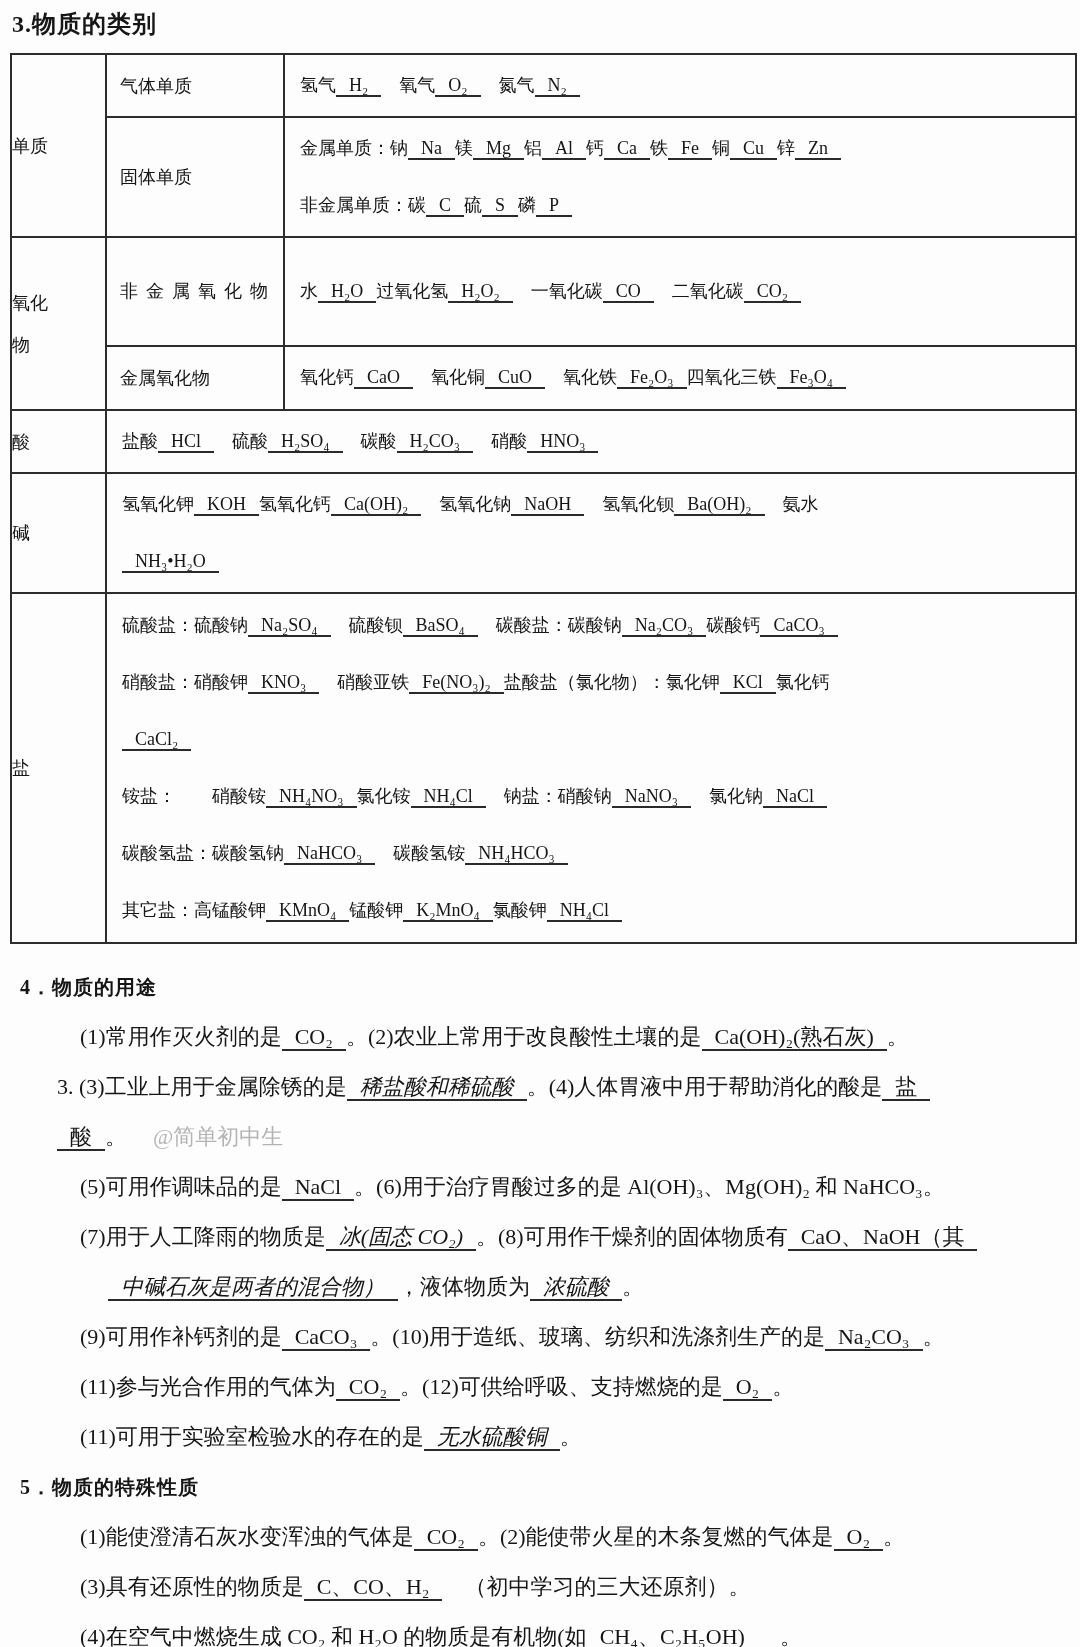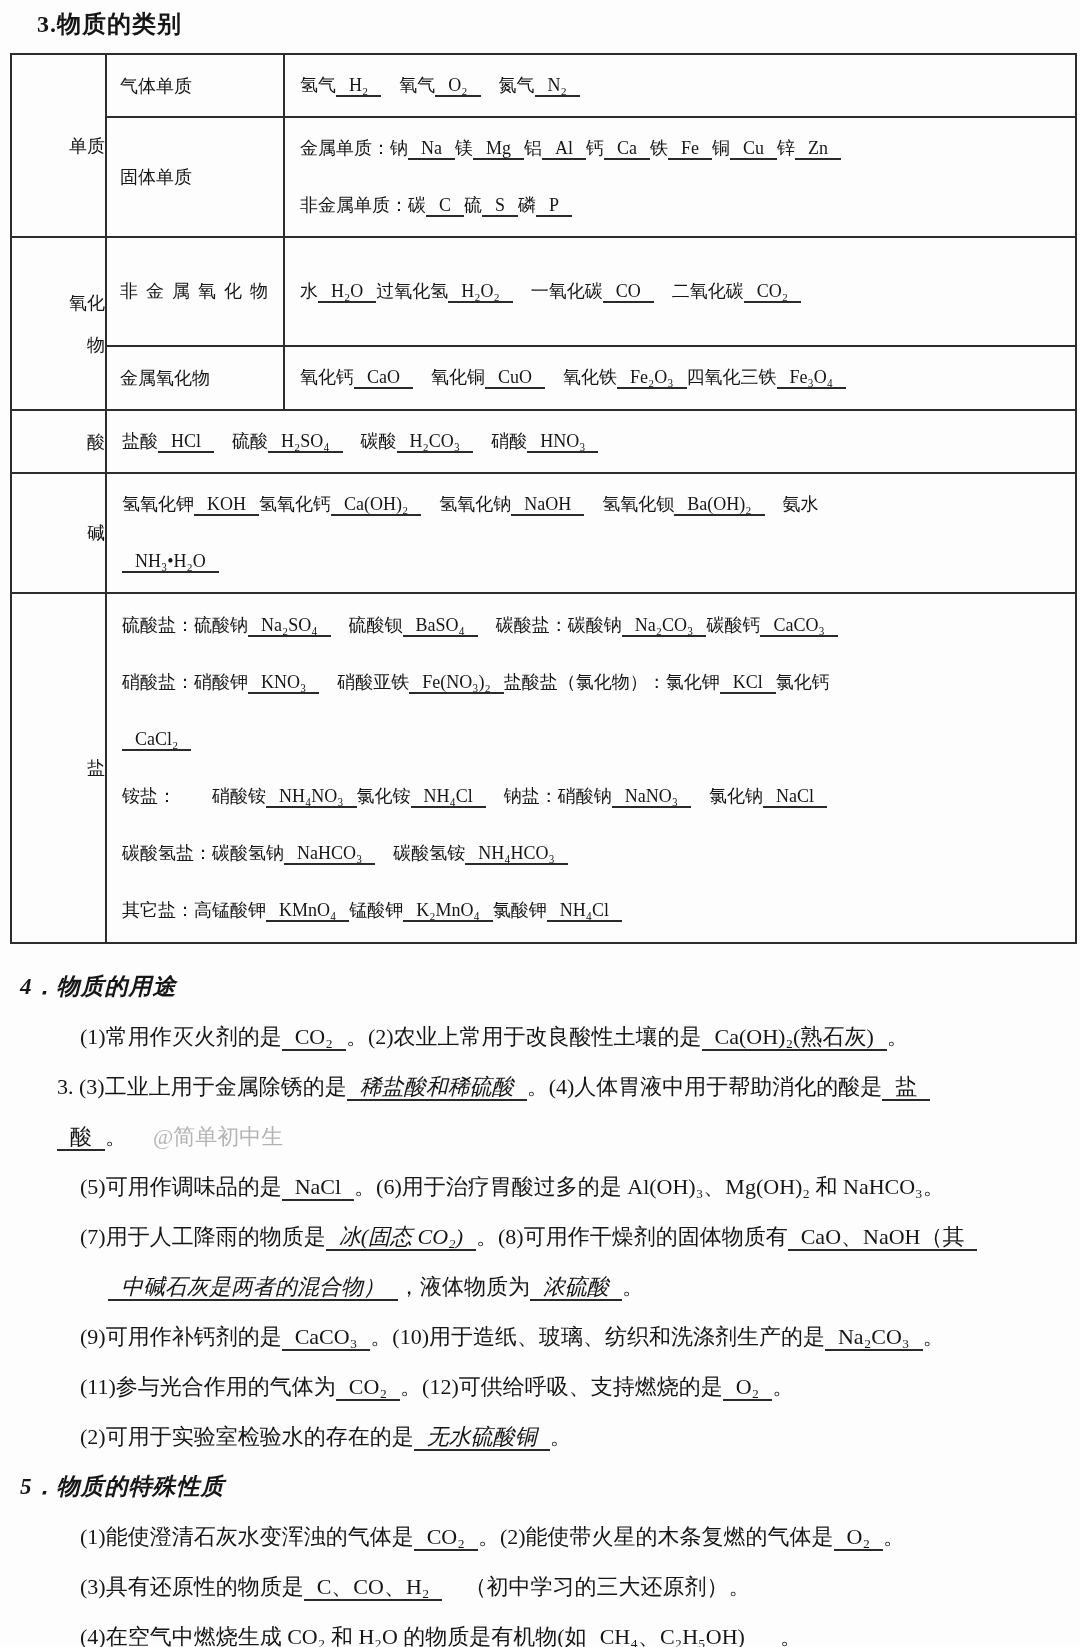--- a/index.html
+++ b/index.html
@@ -4,46 +4,46 @@
 <style>
   * { margin:0; padding:0; box-sizing:border-box; }
   html,body { width:1080px; height:1647px; overflow:hidden; }
   body {
     position:relative;
     background:#fdfdfd;
     color:#161616;
     font-family:"Liberation Serif","DejaVu Serif",serif;
   }
   .doc-title{
-    position:absolute; left:37px; top:8px;
+    position:absolute; left:12px; top:8px;
     font-size:24px; font-weight:bold; letter-spacing:1px;
   }
   table.cls{
     position:absolute; left:10px; top:53px; width:1065px;
     border-collapse:collapse; table-layout:fixed;
   }
   table.cls td{
     border:2px solid #2d2d2d;
     font-size:18px;
     vertical-align:middle;
   }
   col.c1{width:95px;} col.c2{width:178px;} col.c3{width:792px;}
-  td.cat{ text-align:right; white-space:pre-line; line-height:42px; }
+  td.cat{ text-align:left; white-space:pre-line; line-height:42px; }
   td.sub{ padding-left:13px; line-height:46px; }
   td.sub.just{ letter-spacing:8px; }
   td.content{ padding:2px 6px 2px 15px; }
   .tline{ line-height:57px; white-space:nowrap; }
   .u{ border-bottom:2px solid #2a2a2a; padding:0 13px; }
   .k{ font-style:italic; }
   .g{ color:#b4b4b4; margin-left:26px; }
   #body-sections{
     position:absolute; left:20px; top:962px; width:1052px;
     font-size:22px;
   }
-  .sec-head{ font-size:23px; font-weight:bold; height:50px; line-height:50px; letter-spacing:1px;font-style:italic; }
+  .sec-head{ font-size:20px; font-weight:bold; height:50px; line-height:50px; letter-spacing:1px; }
   .bline{ height:50px; line-height:50px; white-space:nowrap;margin-left:32px; }
   .ind-n0{ padding-left:5px; }
   .ind-n1{ padding-left:28px; }
   .ind-n2{ padding-left:56px; }
 </style>
 </head>
 <body>
 
 <div class="doc-title">3.物质的类别</div>
 
@@ -113,21 +113,21 @@
   <div class="sec-head">4．物质的用途</div>
   <div>
       <div class="bline ind-n1"><span>(1)常用作灭火剂的是</span><span class="u">CO₂</span><span>。(2)农业上常用于改良酸性土壤的是</span><span class="u">Ca(OH)₂(熟石灰)</span><span>。</span></div>
       <div class="bline ind-n0"><span>3. (3)工业上用于金属除锈的是</span><span class="u k">稀盐酸和稀硫酸</span><span>。(4)人体胃液中用于帮助消化的酸是</span><span class="u">盐</span></div>
       <div class="bline ind-n0"><span class="u">酸</span><span>。</span><span class="g">@简单初中生</span></div>
       <div class="bline ind-n1"><span>(5)可用作调味品的是</span><span class="u">NaCl</span><span>。(6)用于治疗胃酸过多的是 Al(OH)₃、Mg(OH)₂ 和 NaHCO₃。</span></div>
       <div class="bline ind-n1"><span>(7)用于人工降雨的物质是</span><span class="u k">冰(固态 CO₂)</span><span>。(8)可用作干燥剂的固体物质有</span><span class="u">CaO、NaOH（其</span></div>
       <div class="bline ind-n2"><span class="u k">中碱石灰是两者的混合物）</span><span>，液体物质为</span><span class="u k">浓硫酸</span><span>。</span></div>
       <div class="bline ind-n1"><span>(9)可用作补钙剂的是</span><span class="u">CaCO₃</span><span>。(10)用于造纸、玻璃、纺织和洗涤剂生产的是</span><span class="u">Na₂CO₃</span><span>。</span></div>
       <div class="bline ind-n1"><span>(11)参与光合作用的气体为</span><span class="u">CO₂</span><span>。(12)可供给呼吸、支持燃烧的是</span><span class="u">O₂</span><span>。</span></div>
-      <div class="bline ind-n1"><span>(2)可用于实验室检验水的存在的是</span><span class="u k">无水硫酸铜</span><span>。</span></div>
+      <div class="bline ind-n1"><span>(11)可用于实验室检验水的存在的是</span><span class="u k">无水硫酸铜</span><span>。</span></div>
     </div>
   <div class="sec-head">5．物质的特殊性质</div>
   <div>
       <div class="bline ind-n1"><span>(1)能使澄清石灰水变浑浊的气体是</span><span class="u">CO₂</span><span>。(2)能使带火星的木条复燃的气体是</span><span class="u">O₂</span><span>。</span></div>
       <div class="bline ind-n1"><span>(3)具有还原性的物质是</span><span class="u">C、CO、H₂</span><span>　（初中学习的三大还原剂）。</span></div>
       <div class="bline ind-n1"><span>(4)在空气中燃烧生成 CO₂ 和 H₂O 的物质是有机物(如</span><span class="u">CH₄、C₂H₅OH)</span><span>　。</span></div>
     </div>
 </div>
 
 </body></html>

